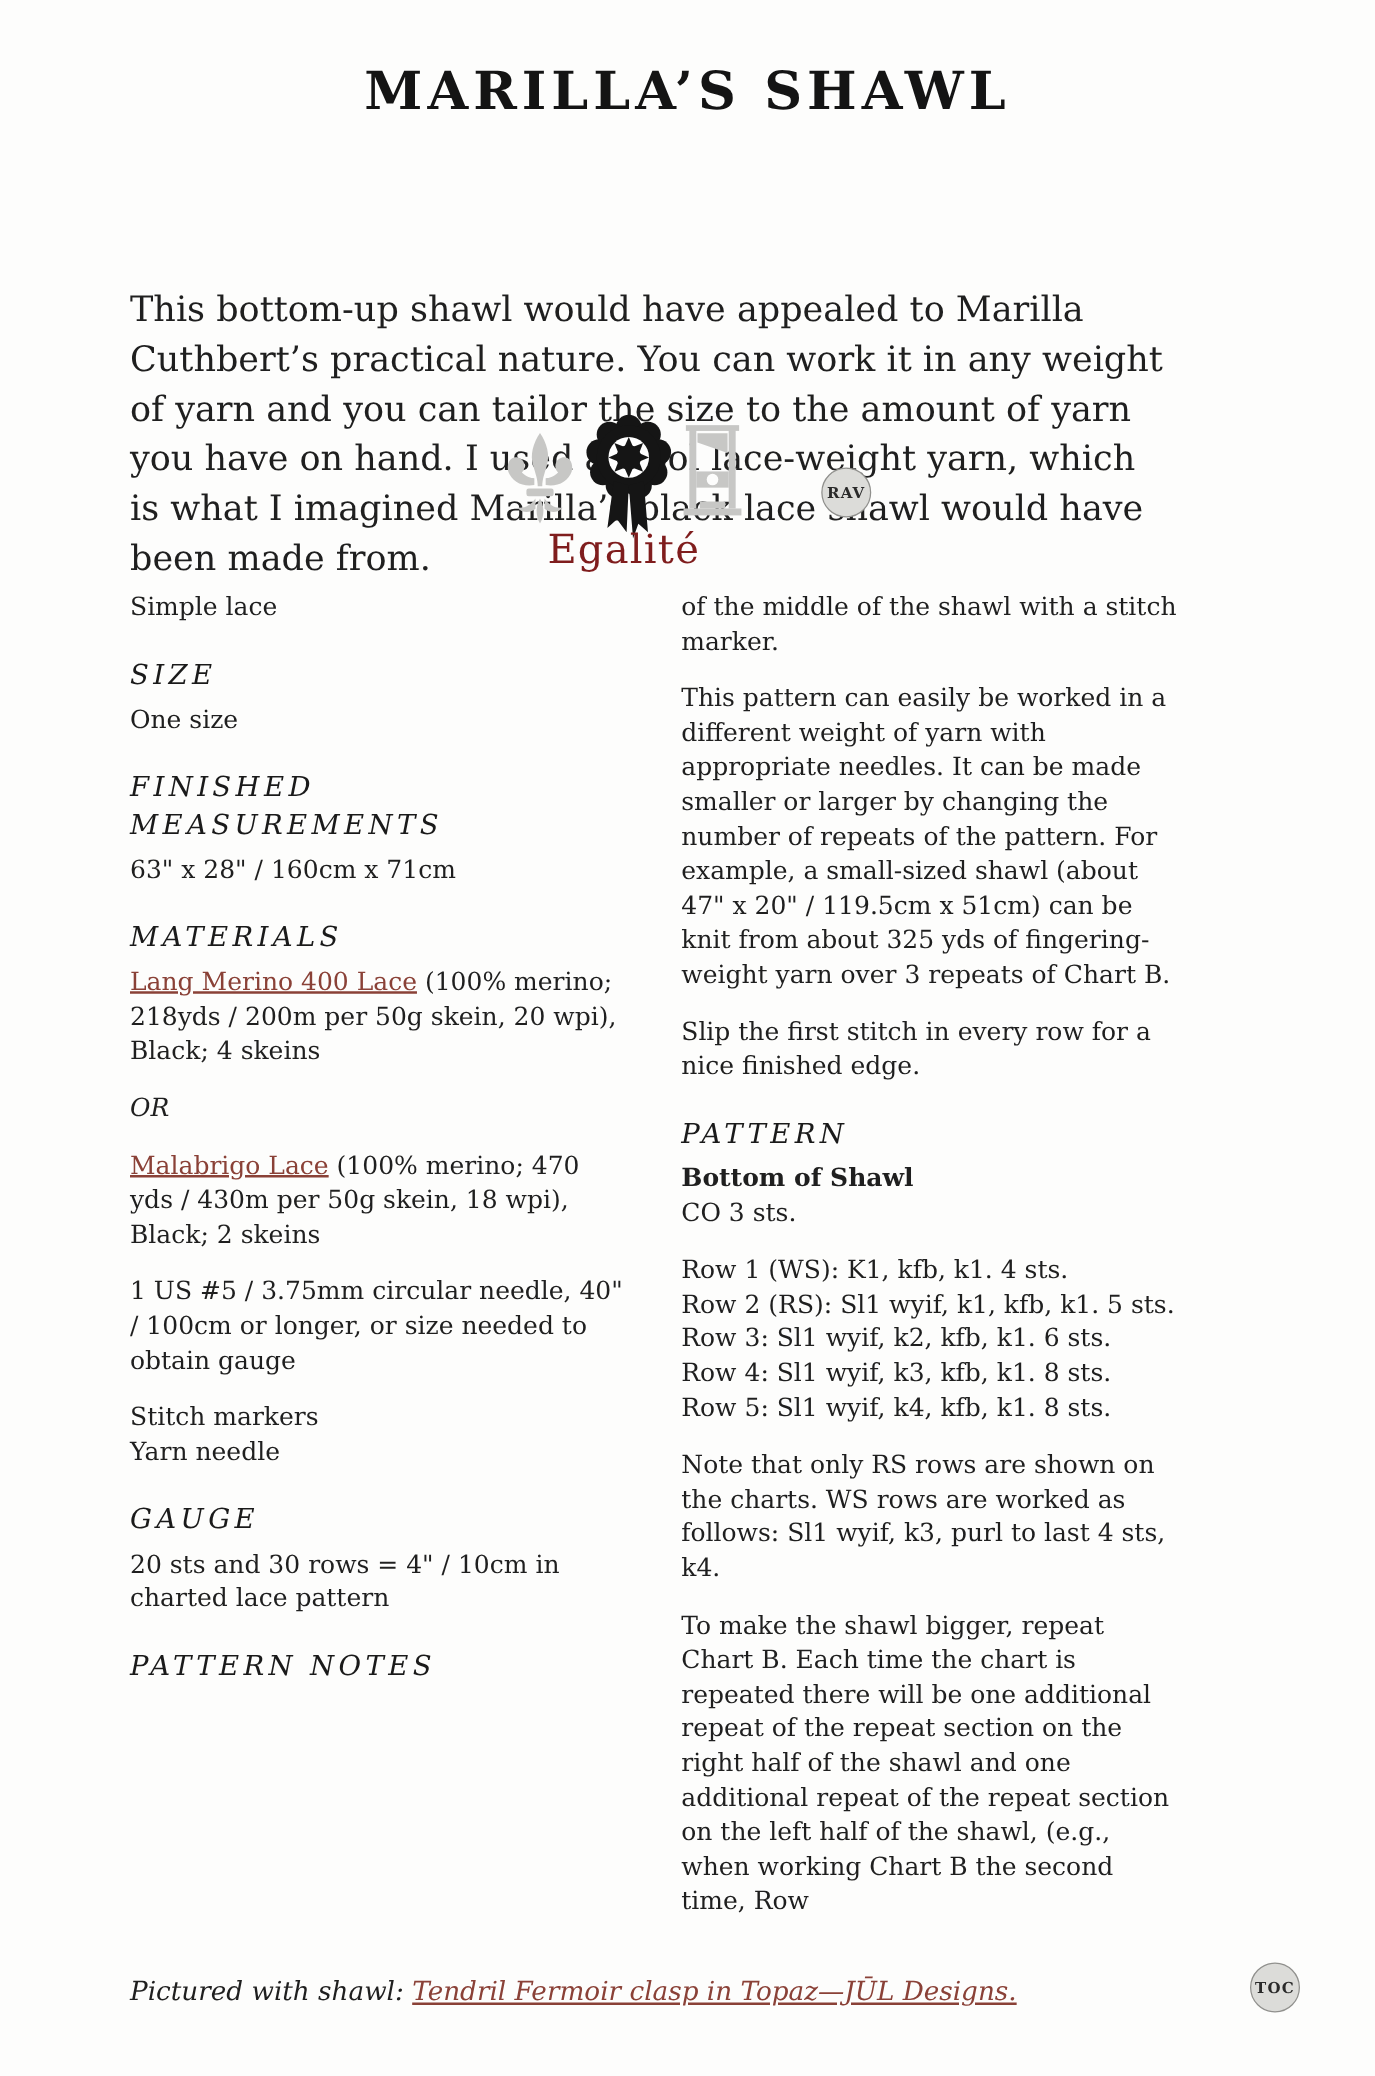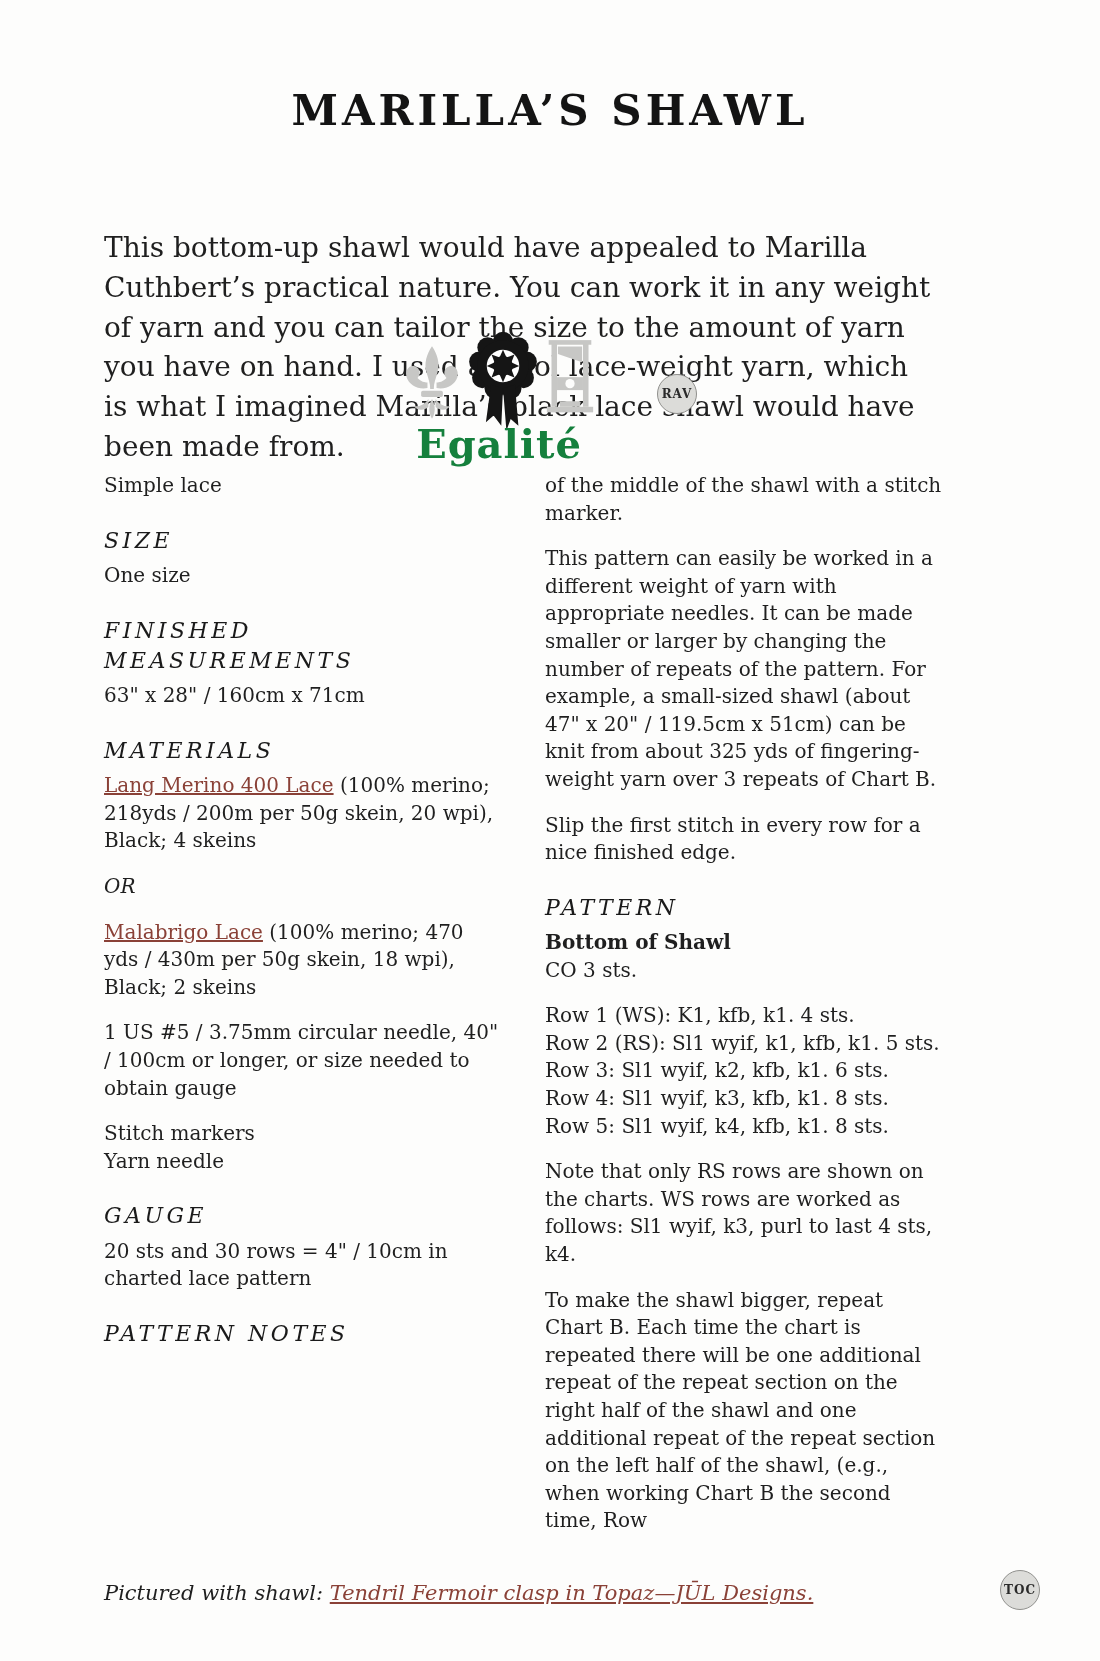--- a/index.html
+++ b/index.html
@@ -4,39 +4,39 @@
 <title>Marilla's Shawl</title>
 <style>
   html,body { margin:0; padding:0; }
   .page {
     position:relative; width:1100px; height:1661px; background:#fdfdfc;
     color:var(--text,#1f1f1f);
     font-family:"DejaVu Serif","Liberation Serif",serif;
     overflow:hidden;
   }
   .title {
-    margin:0; padding-top:86px; text-align:center;
+    margin:0; padding-top:48px; text-align:center;
     font-size:42px; font-weight:700; letter-spacing:4px; color:#141414;
   }
   .subtitle { text-align:center; font-size:23px; margin-top:10px; color:#1b1b1b; }
   .intro {
     position:absolute; left:104px; top:200px; width:836px;
     font-size:28px; line-height:1.42;
   }
   
   .cluster {
     position:absolute; top:330px; left:0; width:1100px;
     display:flex; justify-content:center; align-items:flex-start;
   }
   .emblem { display:flex; flex-direction:column; align-items:center; }
   .emblem-row { display:flex; align-items:flex-start; gap:6px; }
   .fleur { margin-top:14px; }
   .guillotine { margin-top:10px; }
   .egalite {
-    font-size:40px; font-weight:700; letter-spacing:1px; margin-top:-16px; color:#15803d;
+    font-size:32px; font-weight:400; letter-spacing:1px; margin-top:-16px; color:#7f1d1d;
   }
   .badge-circle {
     width:40px; height:40px; border-radius:50%;
     background:var(--badge-fill,#dcdcd9); border:1px solid var(--badge-border,#90908d);
     display:flex; align-items:center; justify-content:center;
     font-size:12px; font-weight:700; letter-spacing:1px; color:#2a2a2a;
     box-sizing:border-box; cursor:pointer;
   }
   .rav { margin-left:62px; margin-top:44px; }
   .toc { position:absolute; left:1000px; top:1570px; }

